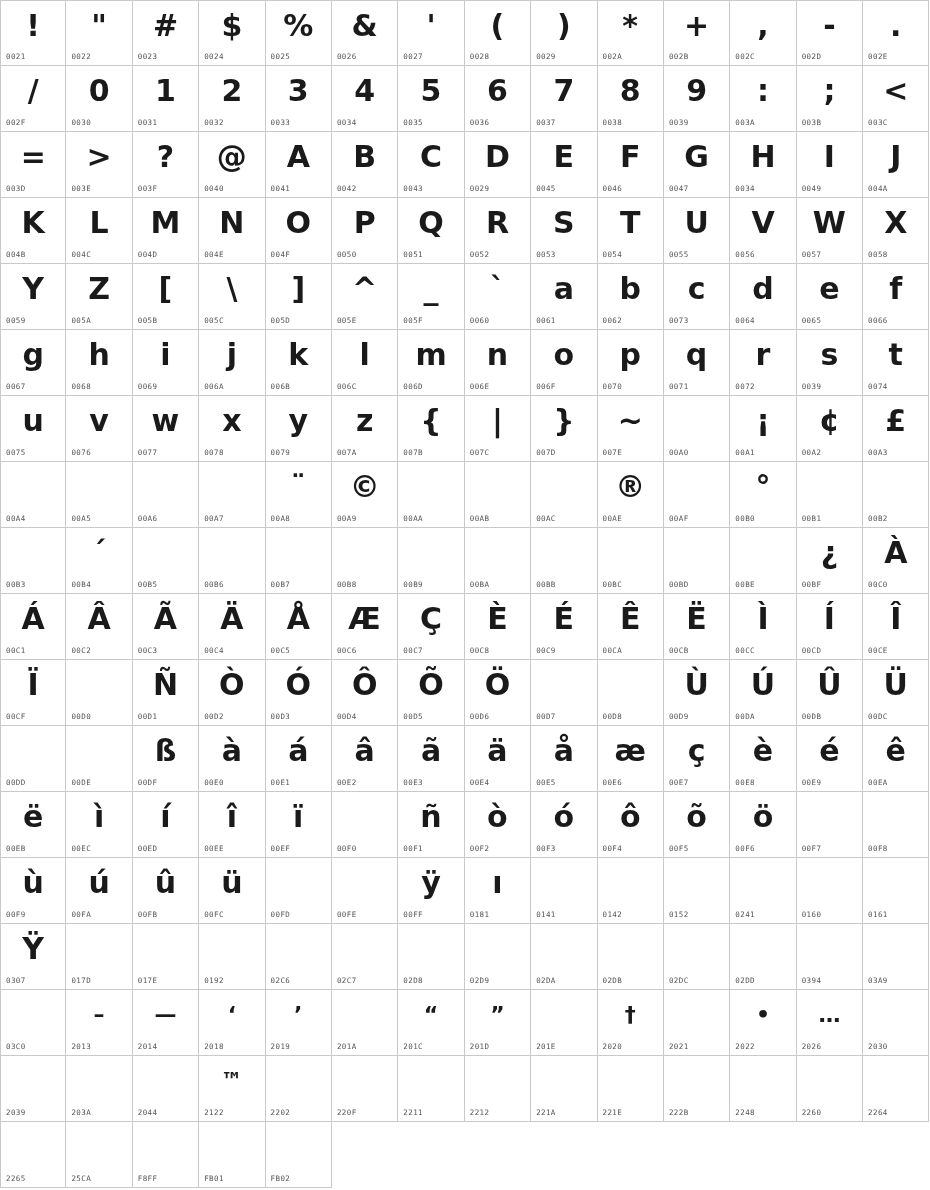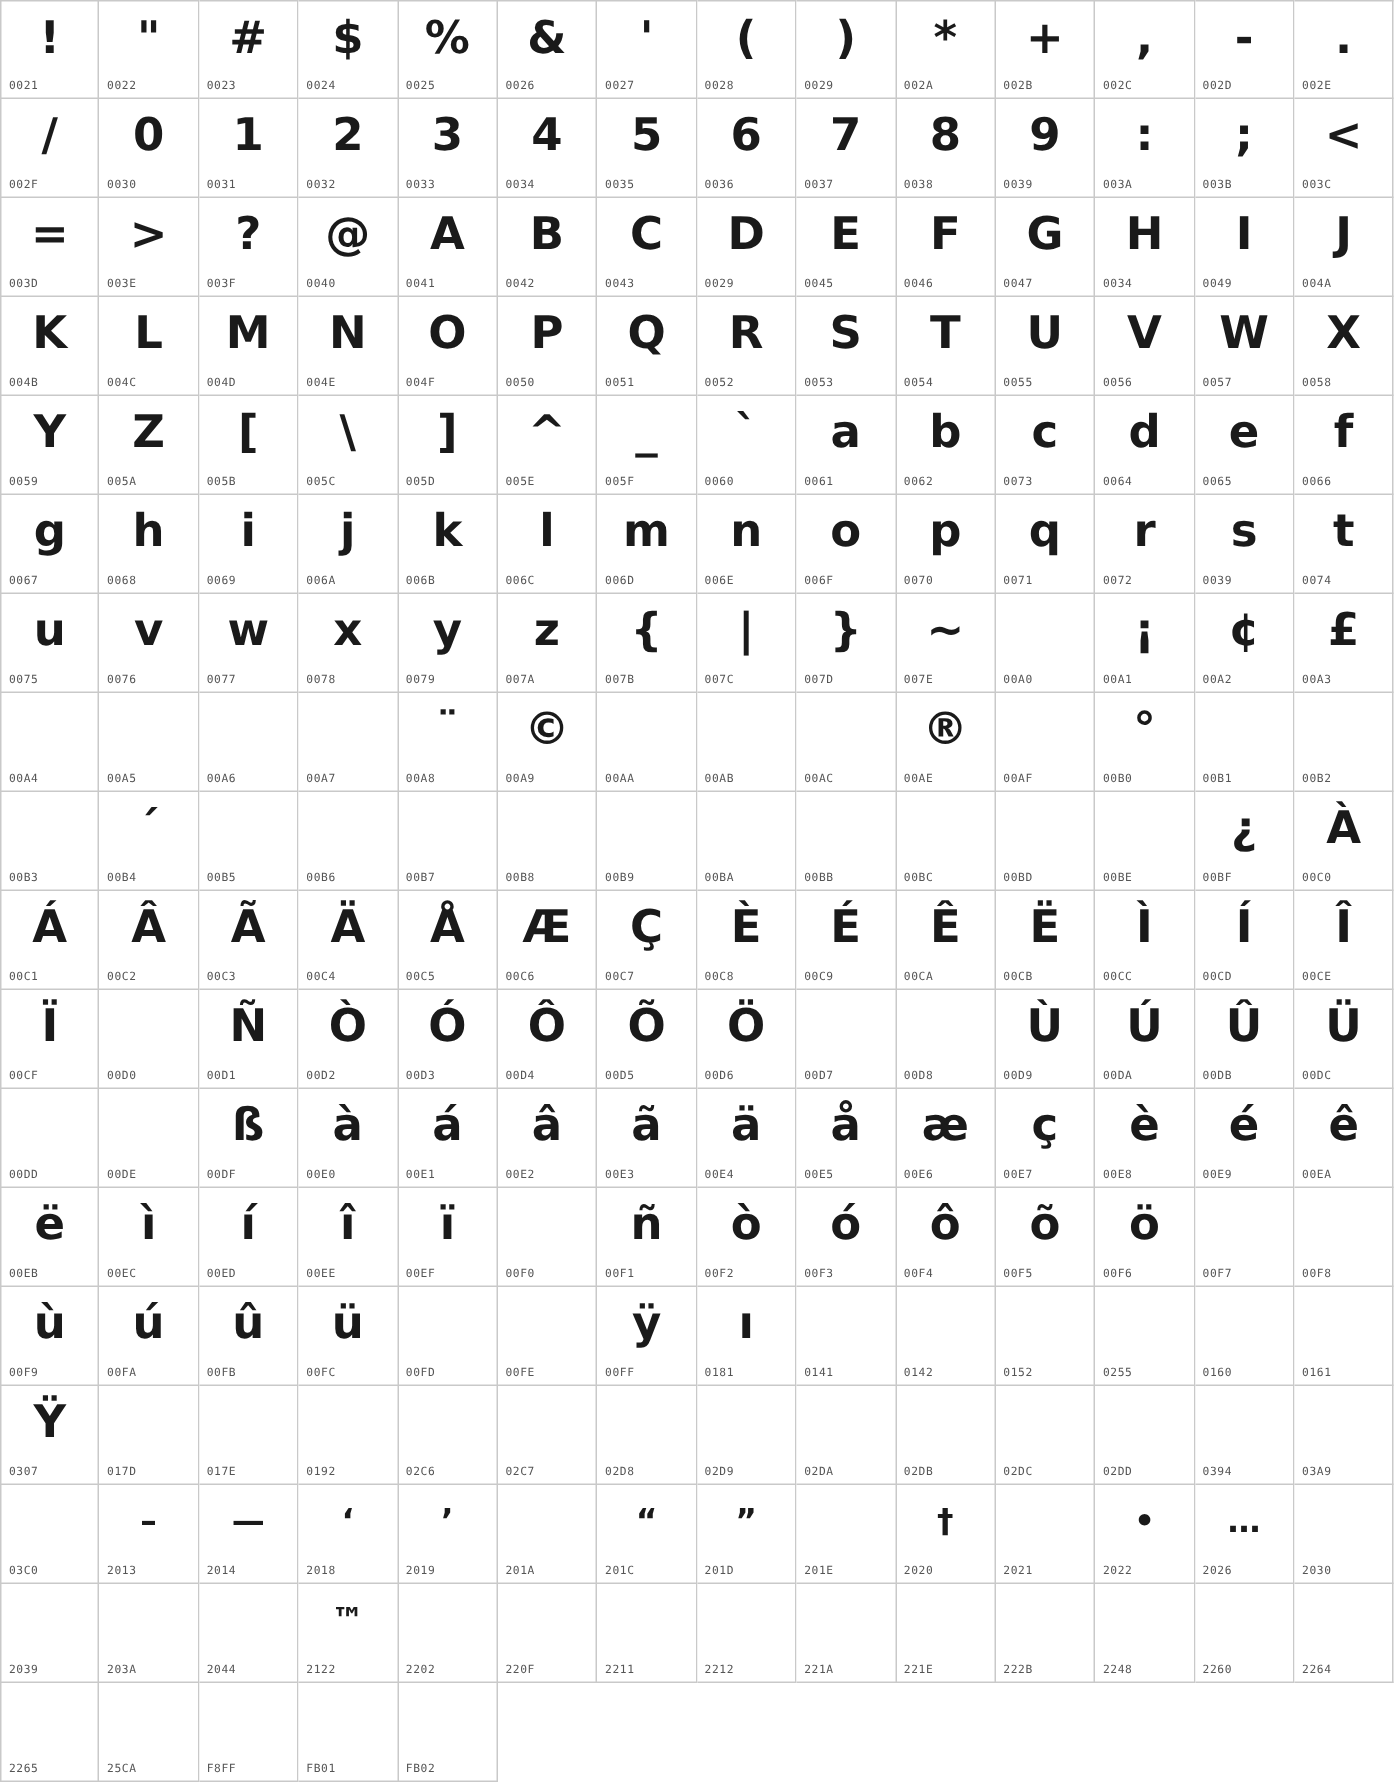--- a/index.html
+++ b/index.html
@@ -837,21 +837,21 @@
       <div class="cell">
         <div class="glyph"></div>
         <div class="code">0142</div>
       </div>
       <div class="cell">
         <div class="glyph"></div>
         <div class="code">0152</div>
       </div>
       <div class="cell">
         <div class="glyph"></div>
-        <div class="code">0255</div>
+        <div class="code">0241</div>
       </div>
       <div class="cell">
         <div class="glyph"></div>
         <div class="code">0160</div>
       </div>
       <div class="cell">
         <div class="glyph"></div>
         <div class="code">0161</div>
       </div>
       <div class="cell">

